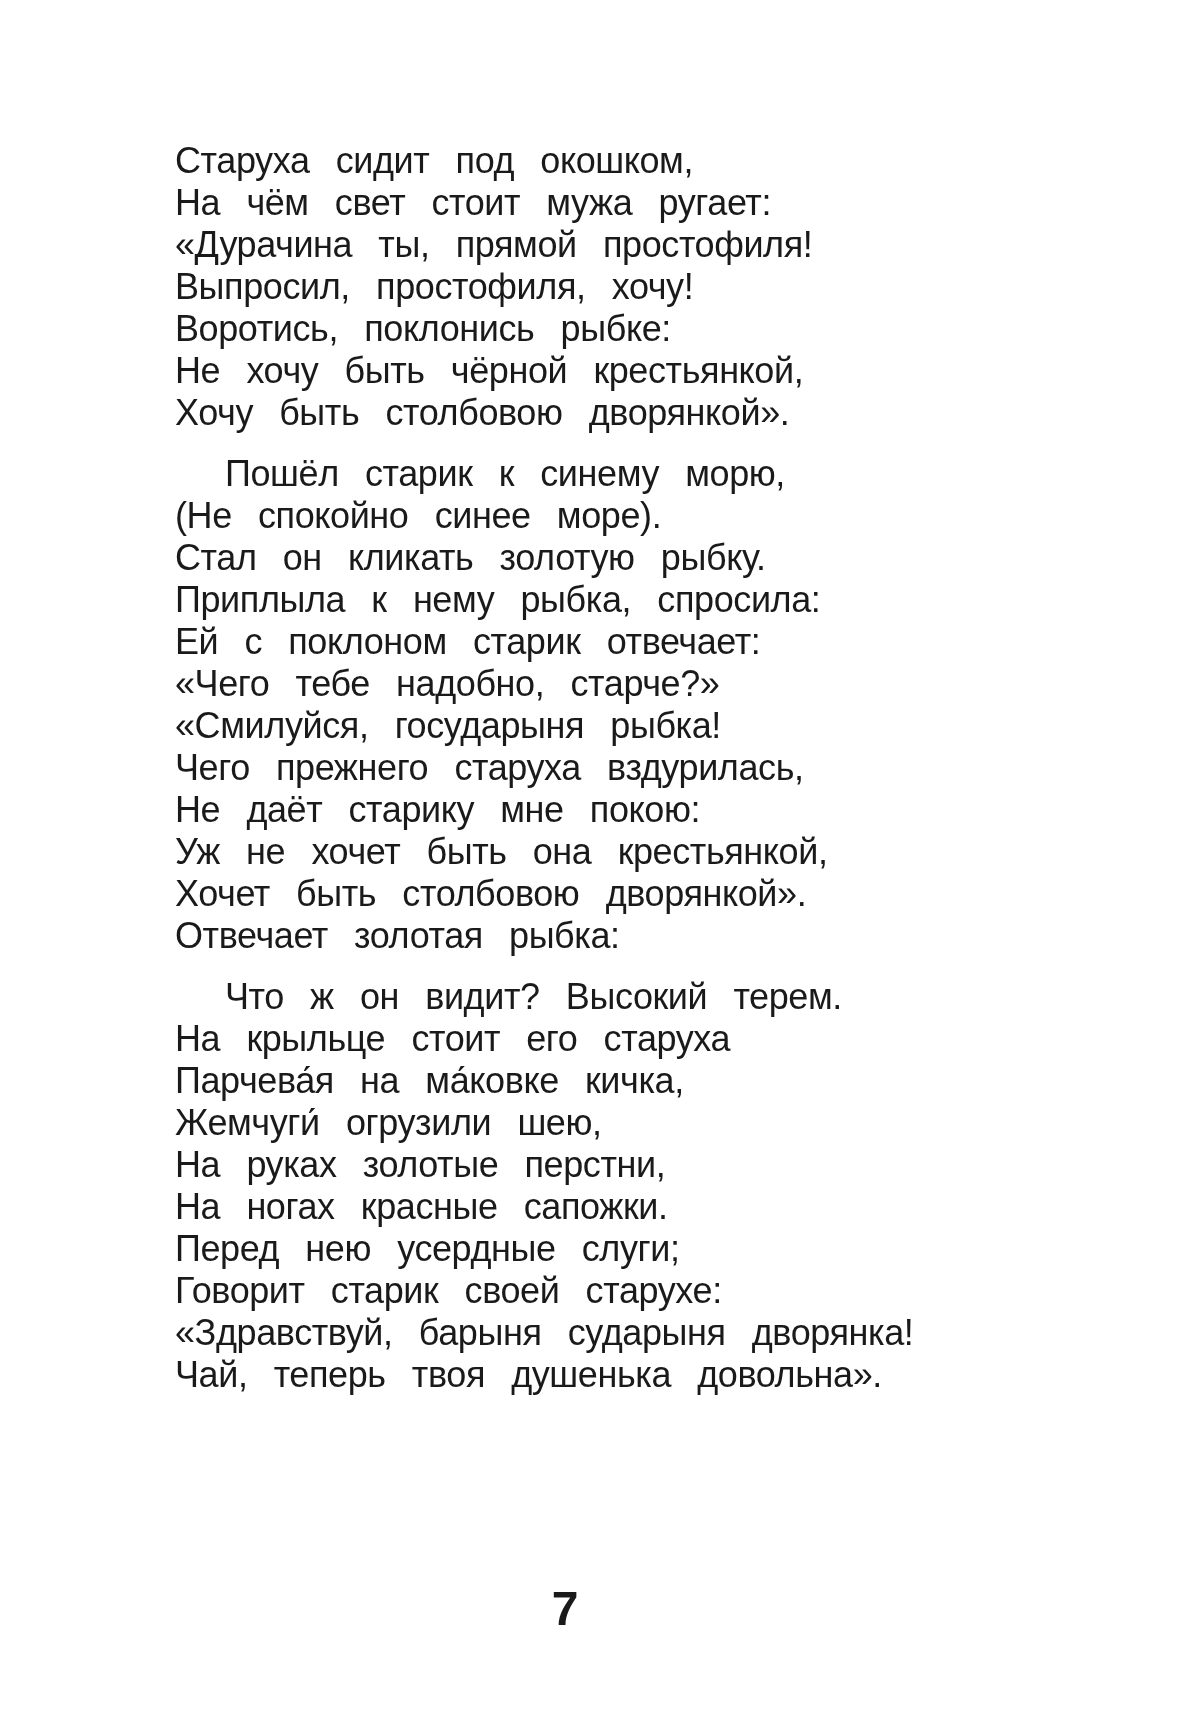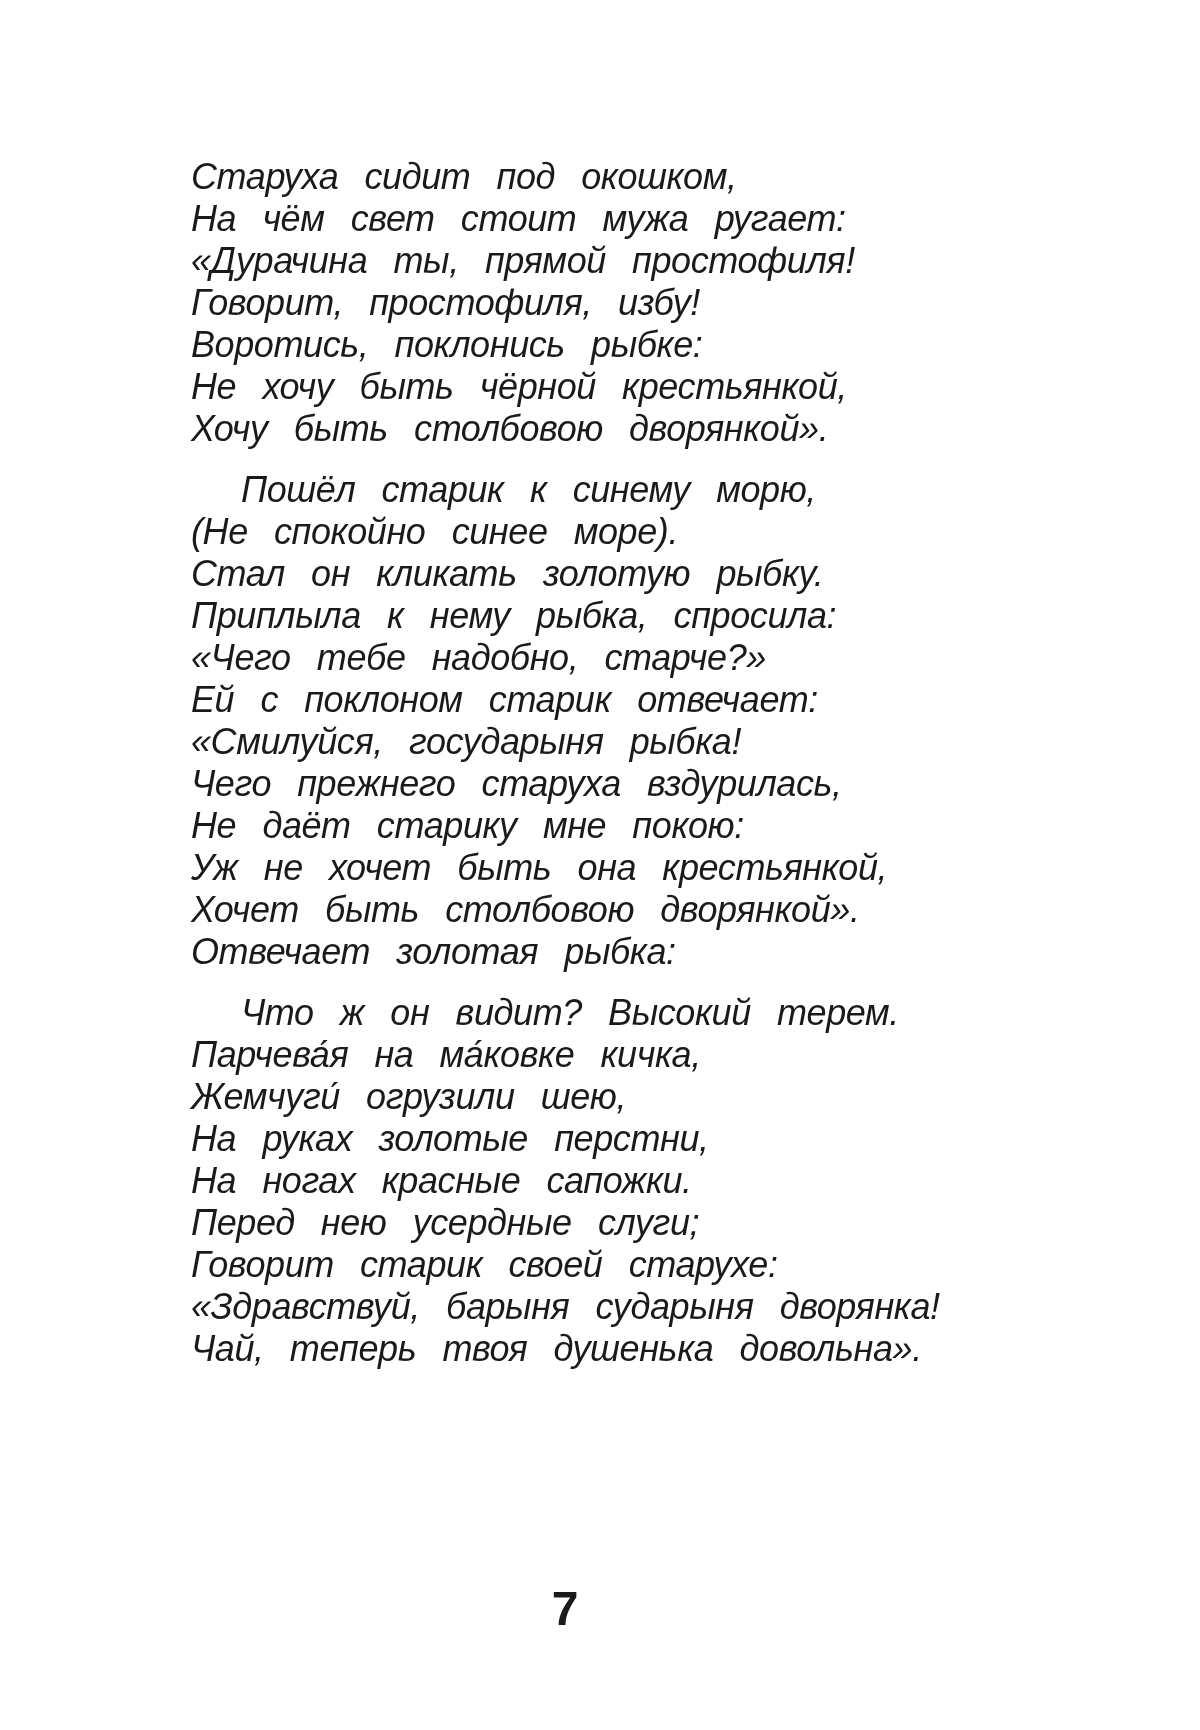--- a/index.html
+++ b/index.html
@@ -21,21 +21,21 @@
   .poem{
     position:absolute;
     left:175px;top:140px;
     width:820px;
     color:var(--text-color);
     font-size:36px;
     line-height:42px;
     letter-spacing:-0.4px;
     word-spacing:0.46em;
   }
-  .stanza{margin:16px;padding:0;font-style:italic;}
+  .stanza{margin:0;padding:0;}
   .stanza + .stanza{margin-top:19px;}
   .stanza.indent-first .line:first-child{text-indent:50px;}
   .line{white-space:nowrap;}
   .page-number{
     position:absolute;
     left:175px;top:1583px;
     width:780px;
     text-align:center;
     color:var(--text-color);
     font-size:48px;
@@ -45,41 +45,42 @@
 </style>
 </head>
 <body>
 
 <div class="page">
   <div class="poem" id="poem">
       <div class="stanza">
         <div class="line">Старуха сидит под окошком,</div>
         <div class="line">На чём свет стоит мужа ругает:</div>
         <div class="line">«Дурачина ты, прямой простофиля!</div>
-        <div class="line">Говорит, простофиля, избу!</div>
+        <div class="line">Выпросил, простофиля, хочу!</div>
         <div class="line">Воротись, поклонись рыбке:</div>
         <div class="line">Не хочу быть чёрной крестьянкой,</div>
         <div class="line">Хочу быть столбовою дворянкой».</div>
       </div>
       <div class="stanza indent-first">
         <div class="line">Пошёл старик к синему морю,</div>
         <div class="line">(Не спокойно синее море).</div>
         <div class="line">Стал он кликать золотую рыбку.</div>
         <div class="line">Приплыла к нему рыбка, спросила:</div>
+        <div class="line">Ей с поклоном старик отвечает:</div>
         <div class="line">«Чего тебе надобно, старче?»</div>
-        <div class="line">Ей с поклоном старик отвечает:</div>
         <div class="line">«Смилуйся, государыня рыбка!</div>
         <div class="line">Чего прежнего старуха вздурилась,</div>
         <div class="line">Не даёт старику мне покою:</div>
         <div class="line">Уж не хочет быть она крестьянкой,</div>
         <div class="line">Хочет быть столбовою дворянкой».</div>
         <div class="line">Отвечает золотая рыбка:</div>
       </div>
       <div class="stanza indent-first">
         <div class="line">Что ж он видит? Высокий терем.</div>
+        <div class="line">На крыльце стоит его старуха</div>
         <div class="line">Парчева́я на ма́ковке кичка,</div>
         <div class="line">Жемчуги́ огрузили шею,</div>
         <div class="line">На руках золотые перстни,</div>
         <div class="line">На ногах красные сапожки.</div>
         <div class="line">Перед нею усердные слуги;</div>
         <div class="line">Говорит старик своей старухе:</div>
         <div class="line">«Здравствуй, барыня сударыня дворянка!</div>
         <div class="line">Чай, теперь твоя душенька довольна».</div>
       </div>
     </div>

